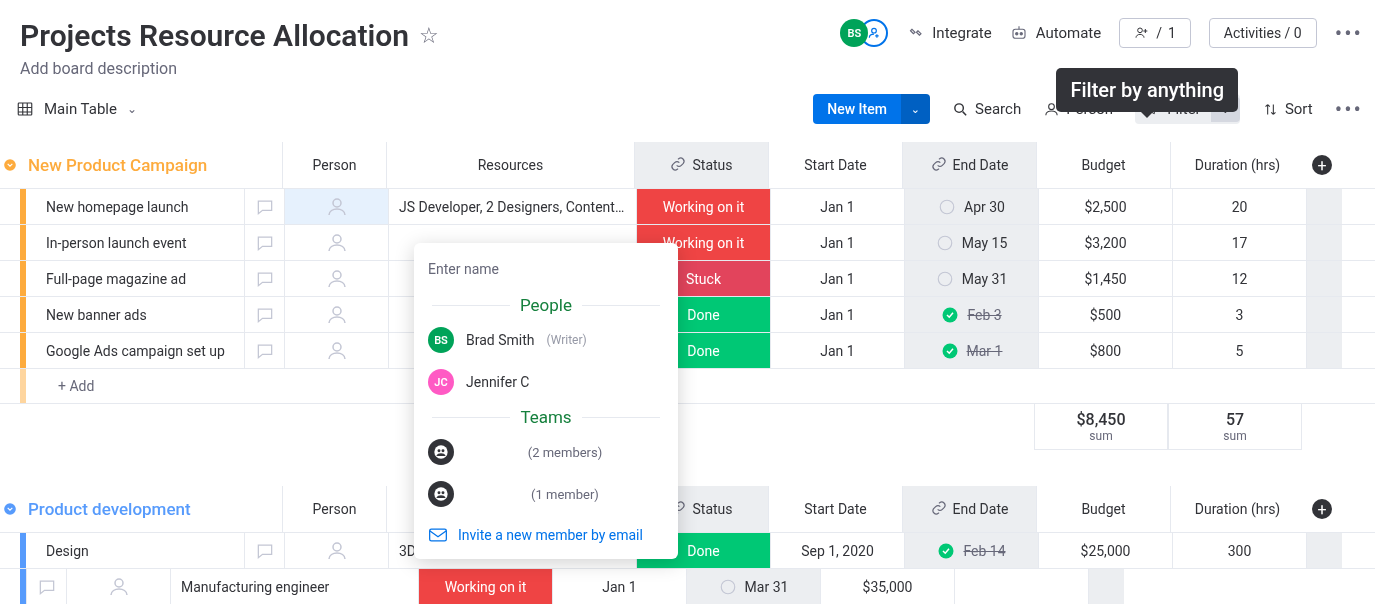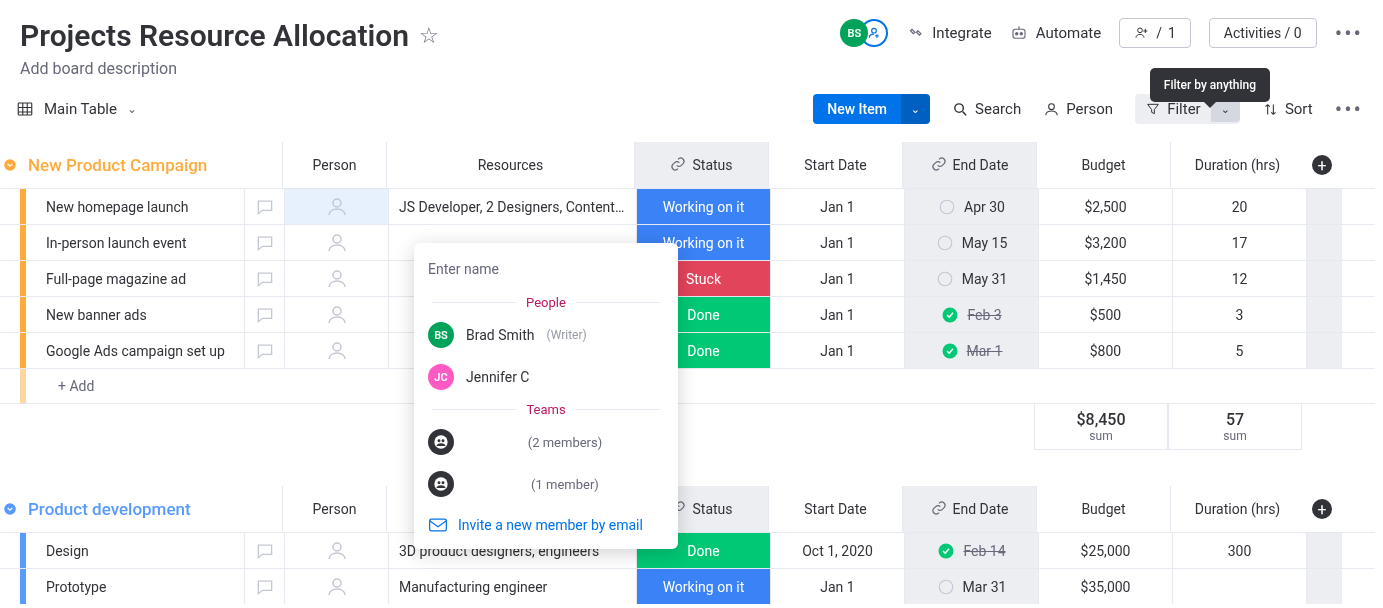--- a/index.html
+++ b/index.html
@@ -16,21 +16,21 @@
 .avatar-group { display: flex; align-items: center; }
 .avatar-bs { width: 28px; height: 28px; border-radius: 50%; background: #00a359; color: #fff; font-size: 11px; font-weight: 600; display: flex; align-items: center; justify-content: center; z-index: 2; }
 .avatar-add { width: 28px; height: 28px; border-radius: 50%; border: 2px solid #0073ea; background: #fff; display: flex; align-items: center; justify-content: center; margin-left: -8px; z-index: 1; }
 .avatar-add svg { width: 14px; height: 14px; }
 
 .hdr-btn { display: flex; align-items: center; gap: 8px; font-size: 15px; color: #323338; cursor: pointer; }
 .hdr-btn svg { width: 18px; height: 18px; }
 .outlined-btn { border: 1px solid #c3c6d4; border-radius: 4px; padding: 6px 14px; display: flex; align-items: center; gap: 6px; font-size: 14px; cursor: pointer; }
 .more-dots { font-size: 22px; color: #676879; cursor: pointer; letter-spacing: 2px; }
 
-.tooltip-filter { position: absolute; top: 50px; right: 93px; background: #323338; color: #fff; padding: 10px 14px; border-radius: 5px; font-size: 12px; font-weight: 500; z-index: 20; white-space: nowrap; }
+.tooltip-filter { position: absolute; top: 50px; right: 125px; background: #323338; color: #fff; padding: 10px 14px; border-radius: 5px; font-size: 20px; font-weight: 500; z-index: 20; white-space: nowrap; }
 .tooltip-filter::after { content: ''; position: absolute; bottom: -6px; left: 50%; transform: translateX(-50%); border-left: 6px solid transparent; border-right: 6px solid transparent; border-top: 6px solid #323338; }
 
 .toolbar2 { padding: 8px 20px 18px 16px; display: flex; align-items: center; justify-content: space-between; }
 .view-tab { display: flex; align-items: center; gap: 10px; font-size: 15px; color: #323338; cursor: pointer; }
 .view-tab svg { width: 18px; height: 18px; }
 .chev { font-size: 12px; color: #676879; }
 
 .toolbar2-right { display: flex; align-items: center; gap: 22px; }
 .new-item { display: flex; }
 .new-item-main { background: #0073ea; color: #fff; padding: 7px 14px; border-radius: 4px 0 0 4px; font-size: 14px; font-weight: 500; cursor: pointer; text-align: center; }
@@ -67,21 +67,21 @@
 .row-bar.orange-bar { background: #fdab3d; }
 .row-bar.blue-bar { background: #579bfc; }
 .row-name { width: 244px; display: flex; align-items: center; padding-left: 20px; font-size: 14px; color: #323338; }
 .row-chat { width: 40px; display: flex; align-items: center; justify-content: center; border-left: 1px solid #e6e9ef; }
 .row-chat svg { width: 20px; height: 20px; fill: none; stroke: #c3c6d4; stroke-width: 1.5; }
 .cell { border-left: 1px solid #e6e9ef; display: flex; align-items: center; justify-content: center; font-size: 14px; color: #323338; }
 .cell.col-person svg { width: 24px; height: 24px; fill: none; stroke: #c3c6d4; stroke-width: 1.5; }
 .cell.col-person { background: #fff; }
 .cell.col-person.highlight { background: #e6f1fd; }
 .cell.col-resources { justify-content: flex-start; padding: 0 10px; overflow: hidden; white-space: nowrap; text-overflow: ellipsis; display: block; line-height: 36px; }
-.status-working { background: #3b82f6; color: #fff; }
+.status-working { background: #ef4444; color: #fff; }
 .status-stuck { background: #e2445c; color: #fff; }
 .status-done { background: #00c875; color: #fff; }
 .enddate-cell { gap: 8px; }
 .check-circle { width: 18px; height: 18px; }
 .check-done { fill: #00c875; }
 .check-empty { fill: none; stroke: #c3c6d4; stroke-width: 1.5; }
 .strike { text-decoration: line-through; color: #676879; }
 
 .add-row { display: flex; height: 36px; border-top: 1px solid #e6e9ef; border-bottom: 1px solid #e6e9ef; }
 .add-row .row-bar { opacity: 0.5; }
@@ -91,21 +91,21 @@
 .summary-spacer { width: 1034px; }
 .summary-cell { width: 134px; border: 1px solid #e6e9ef; border-top: none; padding: 6px 0; text-align: center; }
 .summary-val { font-size: 16px; font-weight: 500; color: #323338; }
 .summary-lbl { font-size: 12px; color: #676879; }
 
 .people-popup { position: absolute; top: 243px; left: 414px; width: 264px; background: #fff; border-radius: 6px; box-shadow: 0 4px 20px rgba(0,0,0,0.18); z-index: 30; padding: 10px 0 12px 0; }
 .people-input { width: calc(100% - 24px); margin: 2px 12px 8px 12px; border: none; outline: none; font-size: 14px; padding: 6px 2px; color: #323338; }
 .people-input::placeholder { color: #676879; }
 .section-divider { display: flex; align-items: center; gap: 10px; padding: 4px 18px; }
 .section-divider .line { flex: 1; height: 1px; background: #e6e9ef; }
-.section-divider .lbl { font-size: 13px; color: #be185d; }
+.section-divider .lbl { font-size: 17px; color: #15803d; }
 .people-row { display: flex; align-items: center; gap: 12px; padding: 8px 14px; cursor: pointer; }
 .people-avatar { width: 26px; height: 26px; border-radius: 50%; display: flex; align-items: center; justify-content: center; font-size: 11px; font-weight: 600; color: #fff; }
 .people-name { font-size: 14px; color: #323338; }
 .people-role { font-size: 12px; color: #9699a6; }
 .team-avatar { width: 26px; height: 26px; border-radius: 50%; background: #323338; display: flex; align-items: center; justify-content: center; }
 .team-avatar svg { width: 16px; height: 16px; fill: #fff; }
 .team-members { font-size: 13px; color: #676879; flex: 1; text-align: center; }
 .invite-row { display: flex; align-items: center; gap: 10px; padding: 12px 14px 4px 14px; cursor: pointer; }
 .invite-row svg { width: 20px; height: 16px; stroke: #0073ea; fill: none; stroke-width: 1.5; }
 .invite-text { font-size: 14px; color: #0073ea; }
@@ -437,36 +437,35 @@
           </svg>
         </div>
       <div class="cell col-person ">
           <svg viewBox="0 0 24 24">
             <circle cx="12" cy="8" r="4"></circle>
             <path d="M4 20c0-4 4-6 8-6s8 2 8 6"></path>
           </svg>
         </div>
       <div class="cell col-resources">3D product designers, engineers</div>
       <div class="cell col-status status-done">Done</div>
-      <div class="cell col-startdate">Oct 1, 2020</div>
+      <div class="cell col-startdate">Sep 1, 2020</div>
       <div class="cell col-enddate enddate-cell">
           <svg class="check-circle" viewBox="0 0 24 24">
             <circle cx="12" cy="12" r="10" class="check-done"></circle>
             <path d="M8 12l3 3 5-6" stroke="#fff" stroke-width="2" fill="none"></path>
           </svg>
           <span class="strike">Feb 14</span>
         </div>
       <div class="cell col-budget">$25,000</div>
       <div class="cell col-duration">300</div>
       <div class="cell" style="width:36px;background:#eceef1"></div>
     </div>
       <div class="row">
       <div style="width:20px"></div>
       <div class="row-bar blue-bar"></div>
-      <div class="row-name" style="width:218px">Prototype</div>
       <div class="row-chat">
           <svg viewBox="0 0 24 24">
             <path d="M4 5h16v11H9l-5 4z"></path>
           </svg>
         </div>
       <div class="cell col-person ">
           <svg viewBox="0 0 24 24">
             <circle cx="12" cy="8" r="4"></circle>
             <path d="M4 20c0-4 4-6 8-6s8 2 8 6"></path>
           </svg>

